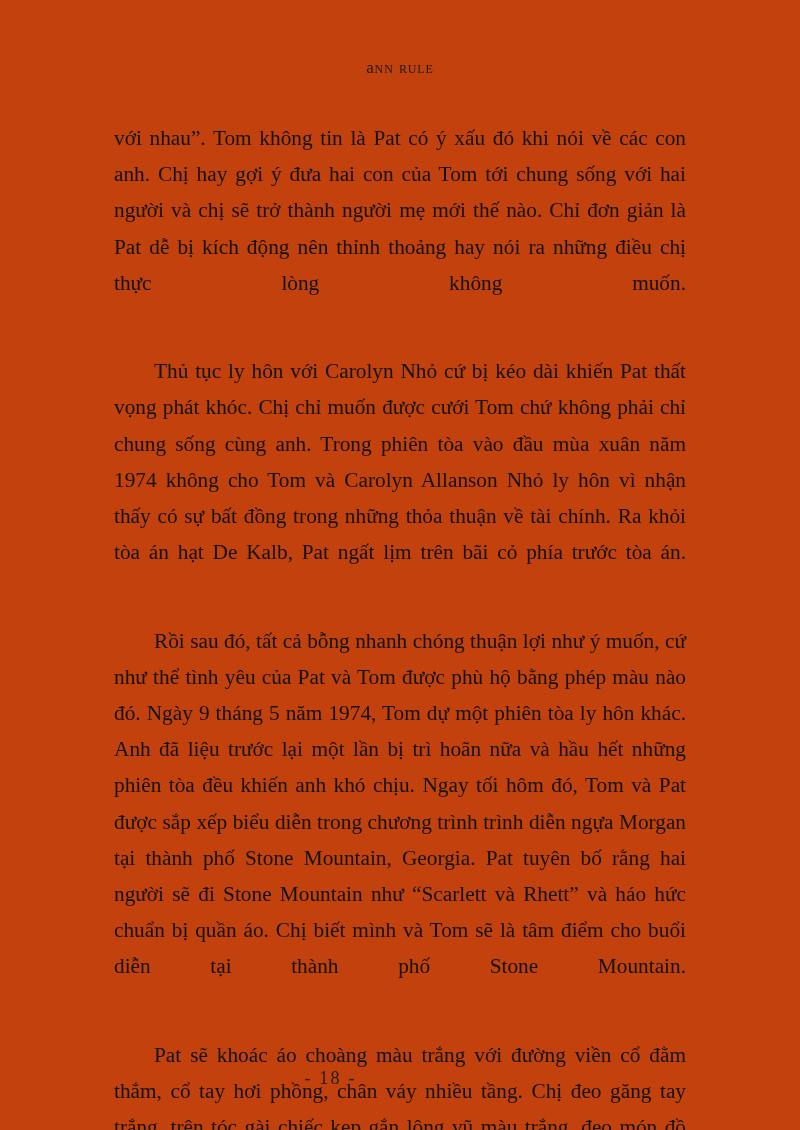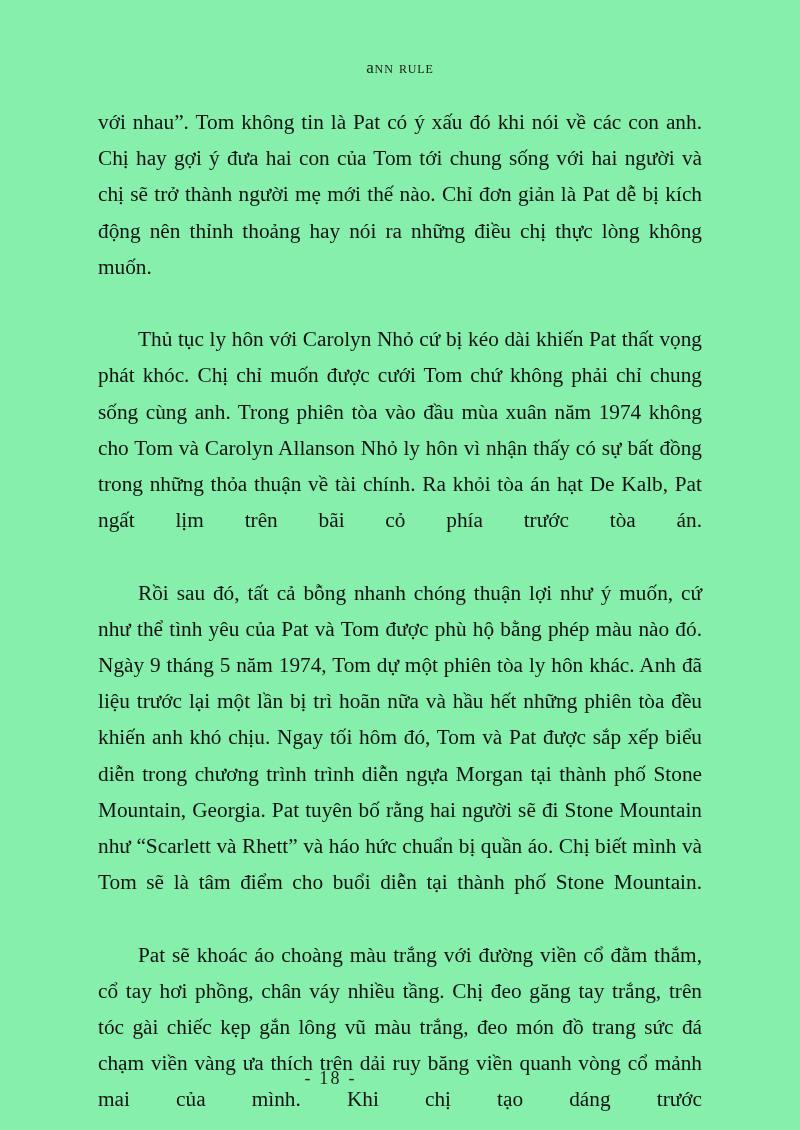--- a/index.html
+++ b/index.html
@@ -6,21 +6,21 @@
   html, body {
     margin: 0;
     padding: 0;
     background: #ffffff;
   }
 
   .page {
     position: relative;
     width: 800px;
     height: 1130px;
-    background: #86efac;
+    background: #c2410c;
     overflow: hidden;
     font-family: "Liberation Serif", "DejaVu Serif", serif;
     color: #1a1a1a;
     box-sizing: border-box;
   }
 
   
   .running-head {
     position: absolute;
     top: 58px;
@@ -45,21 +45,21 @@
     width: 604px;
     font-size: 21.3px;
     line-height: 36.2px;
     text-align: justify;
     text-justify: inter-word;
     color: #131313;
     hyphens: none;
   }
 
   .text-block p {
-    margin: 0;
+    margin: 16px;
     text-indent: 0;
     text-align: justify;
     font-family: Liberation Serif, serif;
   }
 
   .text-block p.indented {
     text-indent: 40px;
   }
 
   

